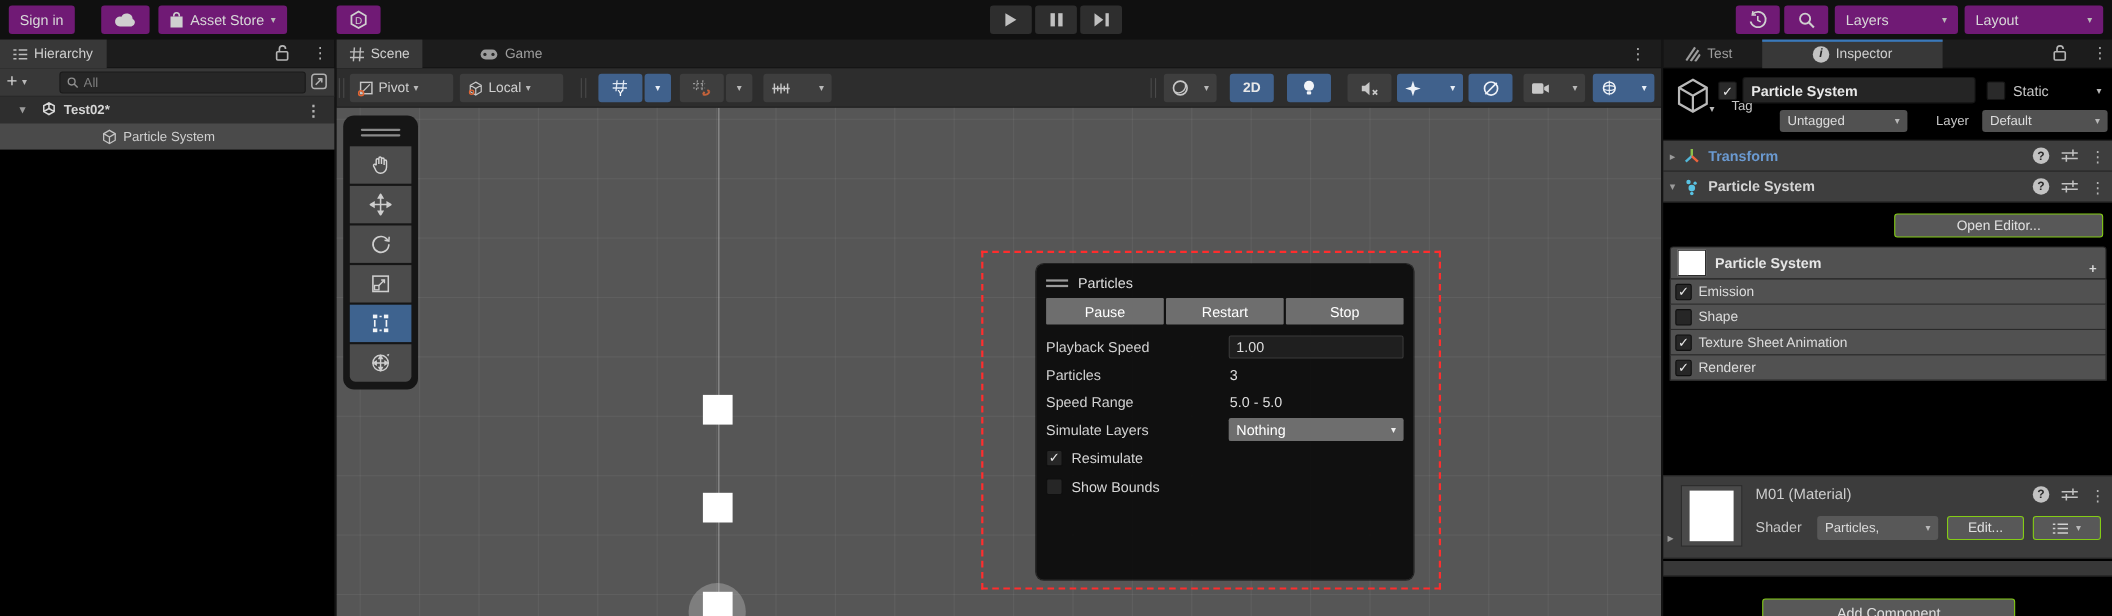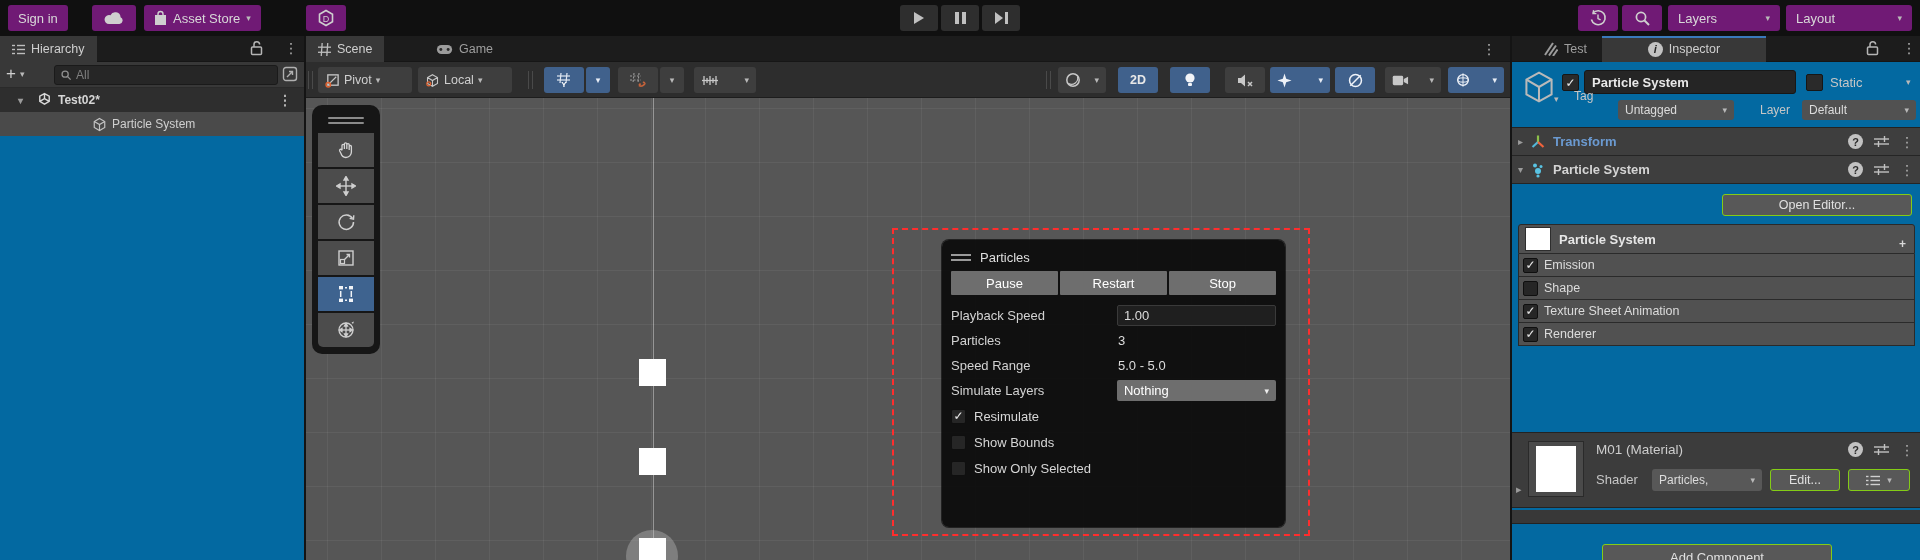--- a/index.html
+++ b/index.html
@@ -18,21 +18,21 @@
   .step-bar { width:3px; height:12px; background:#c0c0c0; }
 
   
   .kebab { color:#b4b4b4; font-size:14px; line-height:1; letter-spacing:0; }
   .dd-arrow { color:#b9b9b9; font-size:9px; }
   svg { display:block; }
   .chk { width:15px; height:15px; background:#262626; border:1px solid #0f0f0f; border-radius:2px; display:flex; align-items:center; justify-content:center; color:#e8e8e8; font-size:12px; line-height:1; flex:none; }
   .chk.light { background:#2a2a2a; border-color:#161616; }
 
   
-  .pane { position:absolute; top:36px; height:524px; background:#0369a1; }
+  .pane { position:absolute; top:36px; height:524px; background:#000000; }
   .tabstrip { position:relative; height:26px; background:#1c1c1c; border-bottom:1px solid #161616; }
   .tab { position:absolute; top:0; height:26px; display:flex; align-items:center; gap:6px; padding:0 12px; color:#9e9e9e; font-size:12.5px; }
   .tab.active { background:#383838; color:#cfcfcf; }
   .tab.active.bluetop::before { content:""; position:absolute; left:0; top:0; right:0; height:2px; background:#3a79bb; }
   .strip-icon { position:absolute; top:4px; }
 
   
   #hierarchy { left:0; width:306px; border-right:2px solid #141414; }
   .h-toolbar { position:relative; height:26px; background:#383838; border-bottom:1px solid #2a2a2a; }
   .search-field { position:absolute; left:54px; top:3px; width:224px; height:20px; background:#262626; border:1px solid #1a1a1a; border-radius:3px; display:flex; align-items:center; gap:4px; padding:0 5px; }
@@ -496,33 +496,27 @@
               <span>✓</span>
             </span>
           <span>Resimulate</span>
         </div>
         <div class="pp-chkrow">
           <span class="chk">
               <span></span>
             </span>
           <span>Show Bounds</span>
         </div>
-        <div class="pp-chkrow">
-          <span class="chk">
-              <span></span>
-            </span>
-          <span>Show Only Selected</span>
-        </div>
       </div>
     </div>
   </div>
 
   <div class="pane" id="inspector">
     <div class="tabstrip">
-      <div class="tab" style="left:20px;">
+      <div class="tab" style="left:8px;">
         <svg width="14" height="14" viewBox="0 0 14 14">
             <g stroke="#9c9c9c" stroke-width="2">
               <line x1="1" y1="13" x2="9" y2="1"></line>
               <line x1="5" y1="13.5" x2="12" y2="3.5"></line>
               <line x1="9" y1="14" x2="13.5" y2="7.5"></line>
             </g>
           </svg>
         <span>Test</span>
       </div>
       <div class="tab active bluetop" style="left:90px; width:164px; justify-content:center;">

